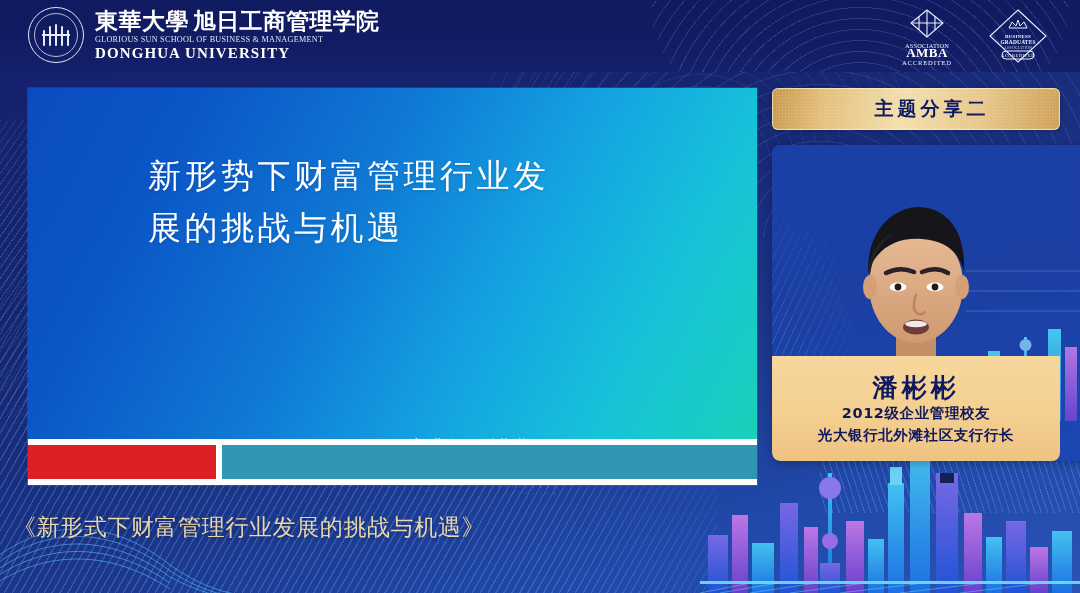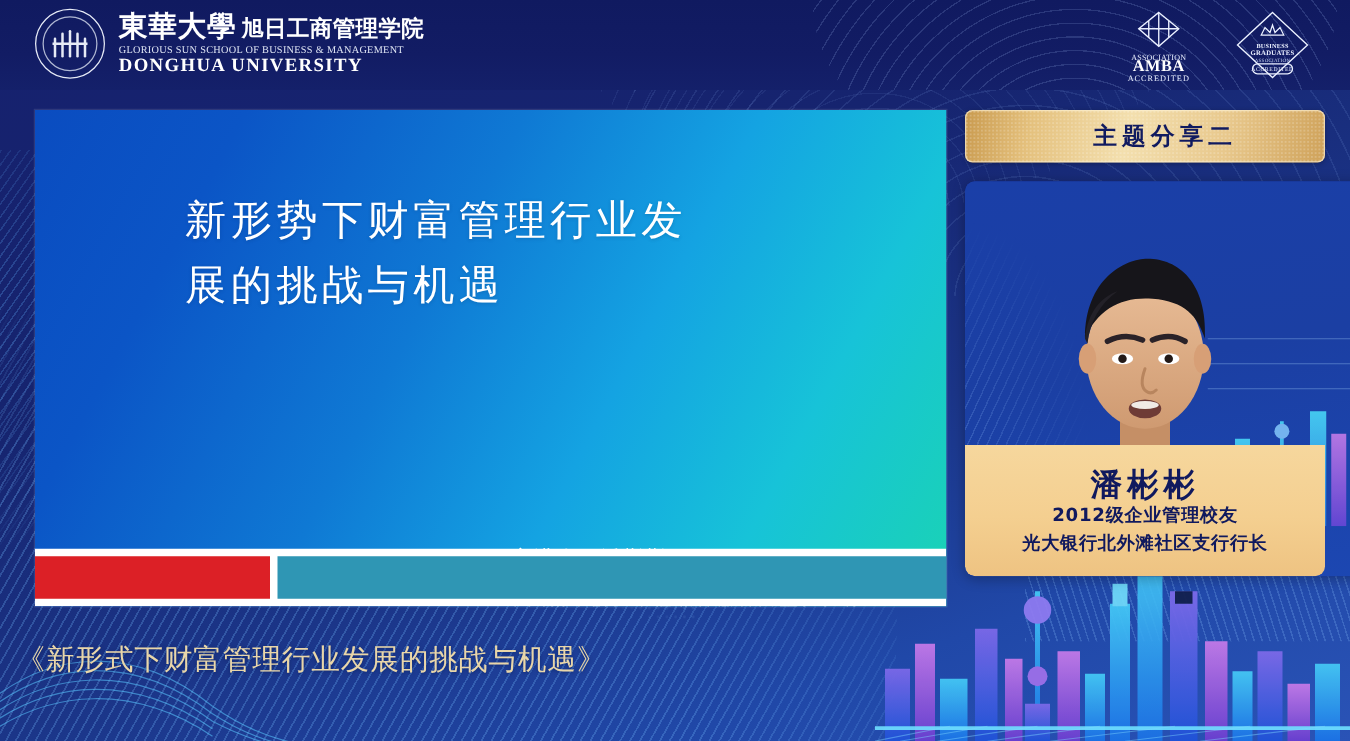--- a/index.html
+++ b/index.html
@@ -136,21 +136,21 @@
   }
   .logo-text { display: flex; flex-direction: column; gap: 1px; padding-top: 2px; }
   .logo-cn-row { display: flex; align-items: baseline; gap: 4px; }
   .logo-cn-main {
     font-family: "DejaVu Serif", "Liberation Serif", serif;
     font-size: 23px; font-weight: 700; color: #ffffff;
     letter-spacing: .5px; line-height: 1.05;
   }
   .logo-cn-sub {
     font-family: Liberation Serif, serif;
-    font-size: 18px; font-weight: 700; color: #ffffff;
+    font-size: 23px; font-weight: 700; color: #ffffff;
     letter-spacing: .3px; line-height: 1.05;
   }
   .logo-en-1 {
     font-family: "Liberation Serif", "DejaVu Serif", serif;
     font-size: 8.2px; color: #dfe5f4; letter-spacing: .25px;
     white-space: nowrap;
   }
   .logo-en-2 {
     font-family: "Liberation Serif", "DejaVu Serif", serif;
     font-size: 15px; font-weight: 700; color: #ffffff;

